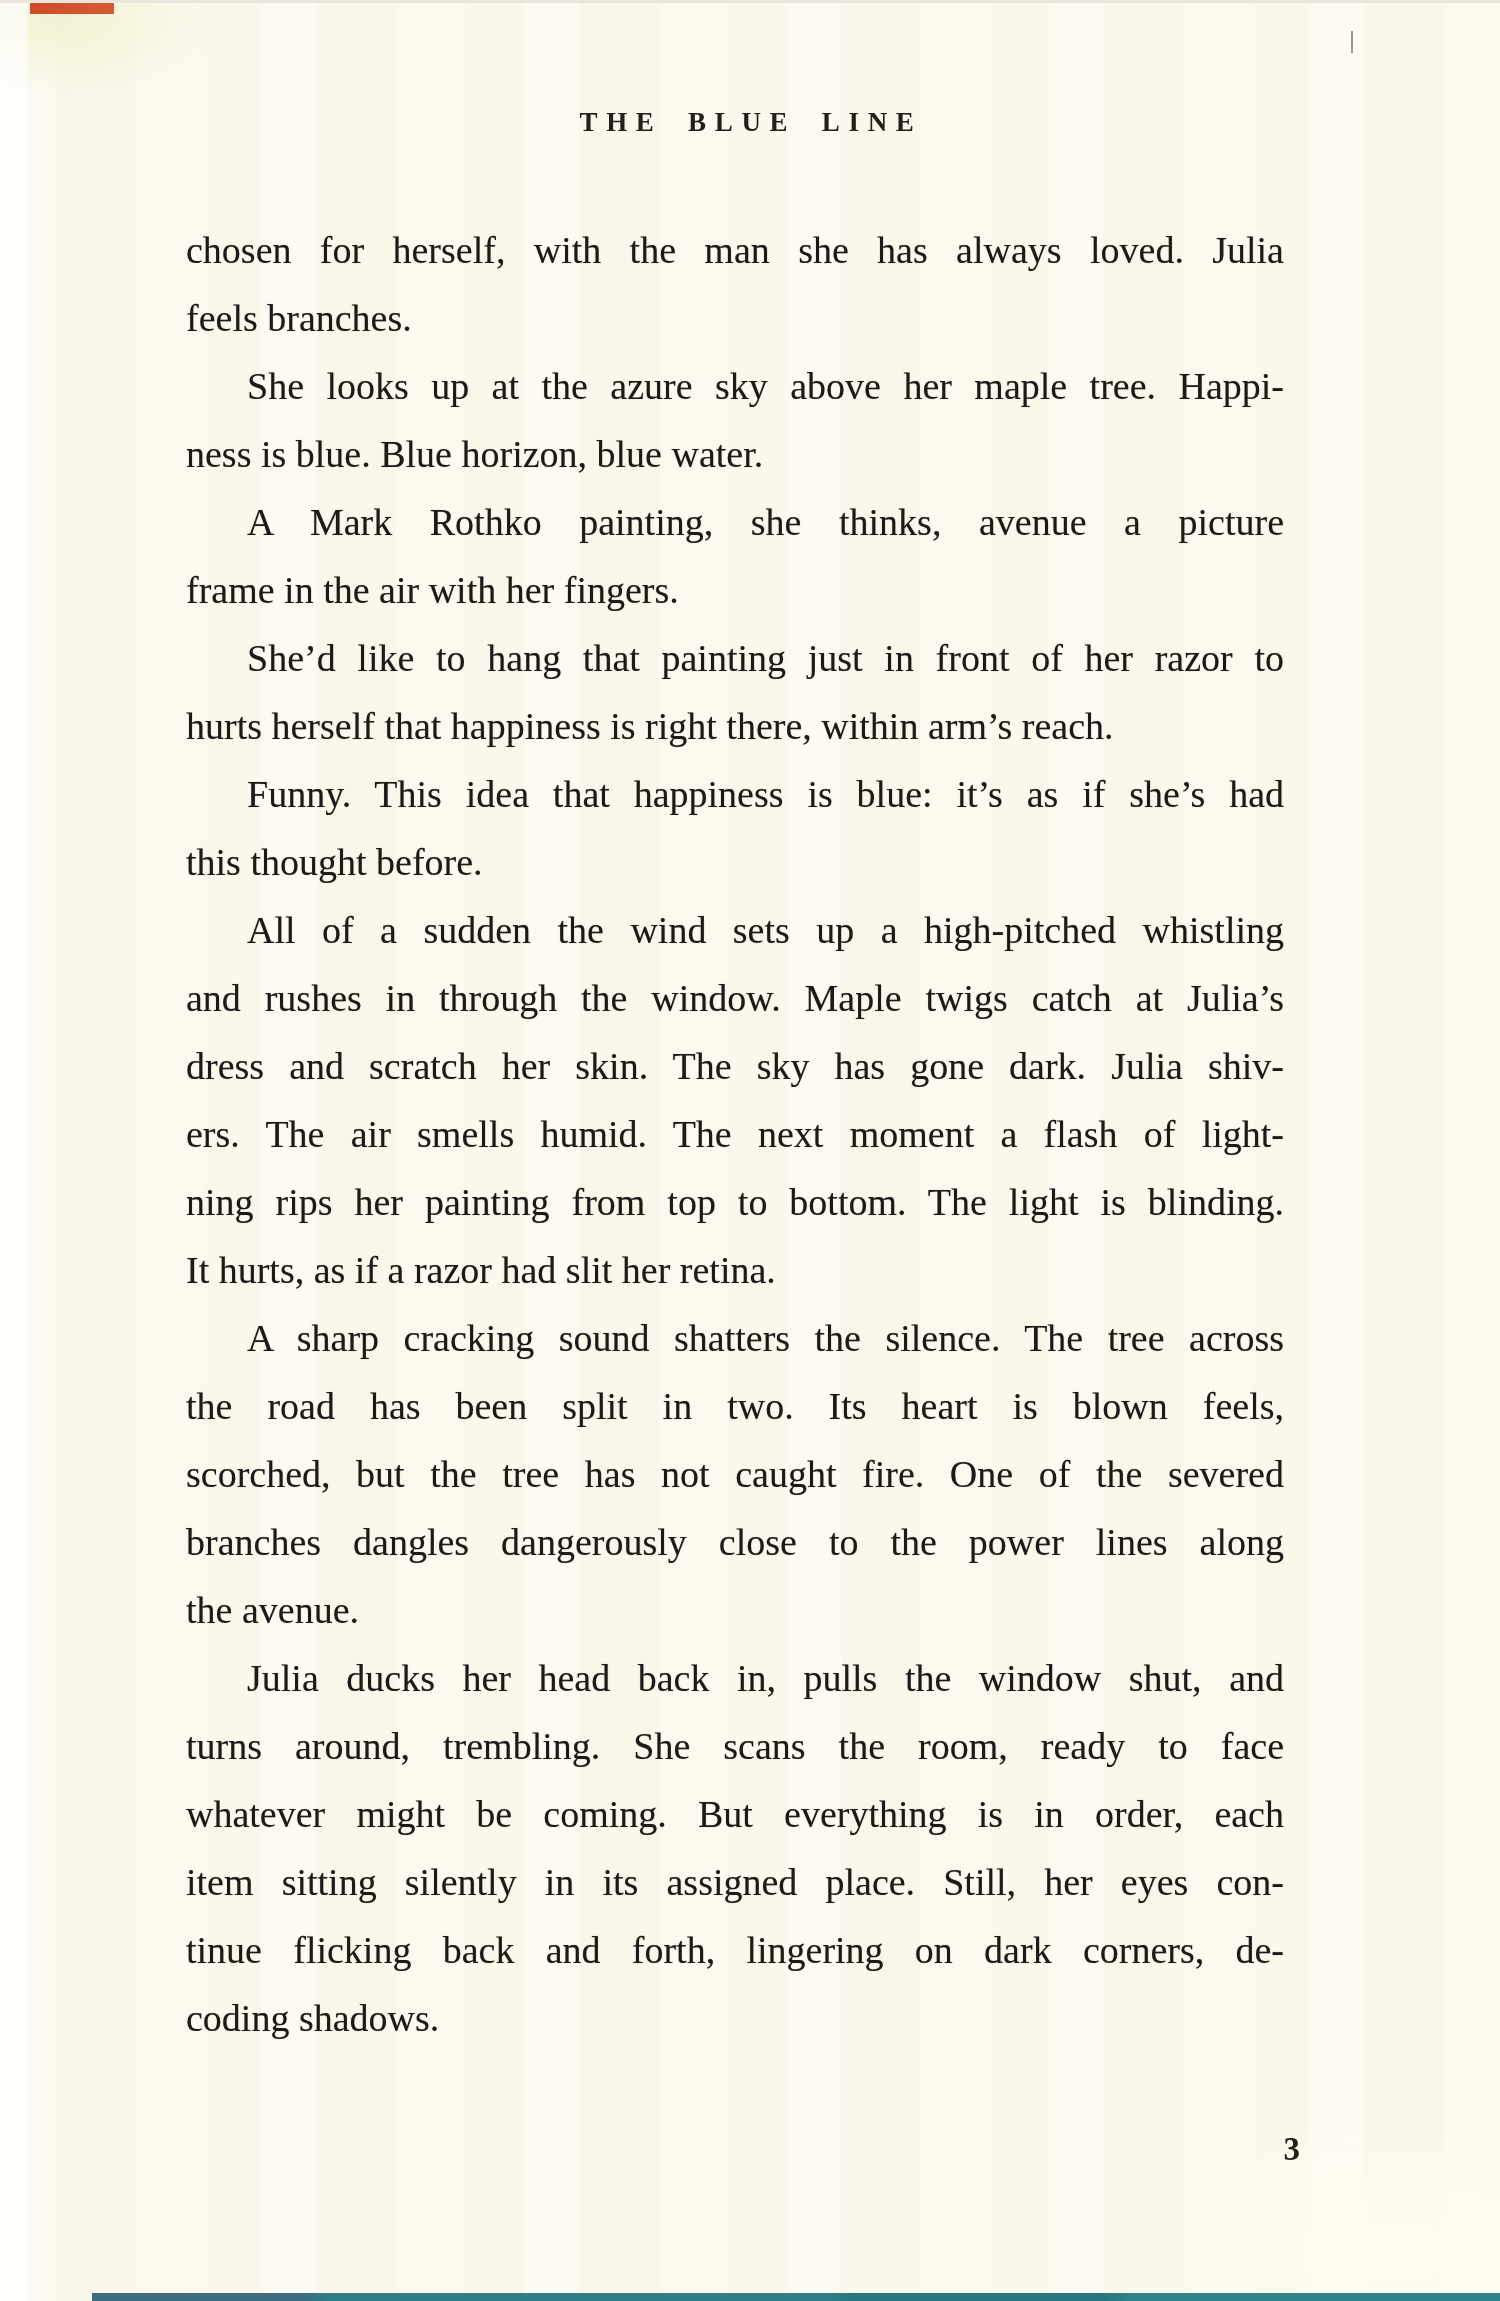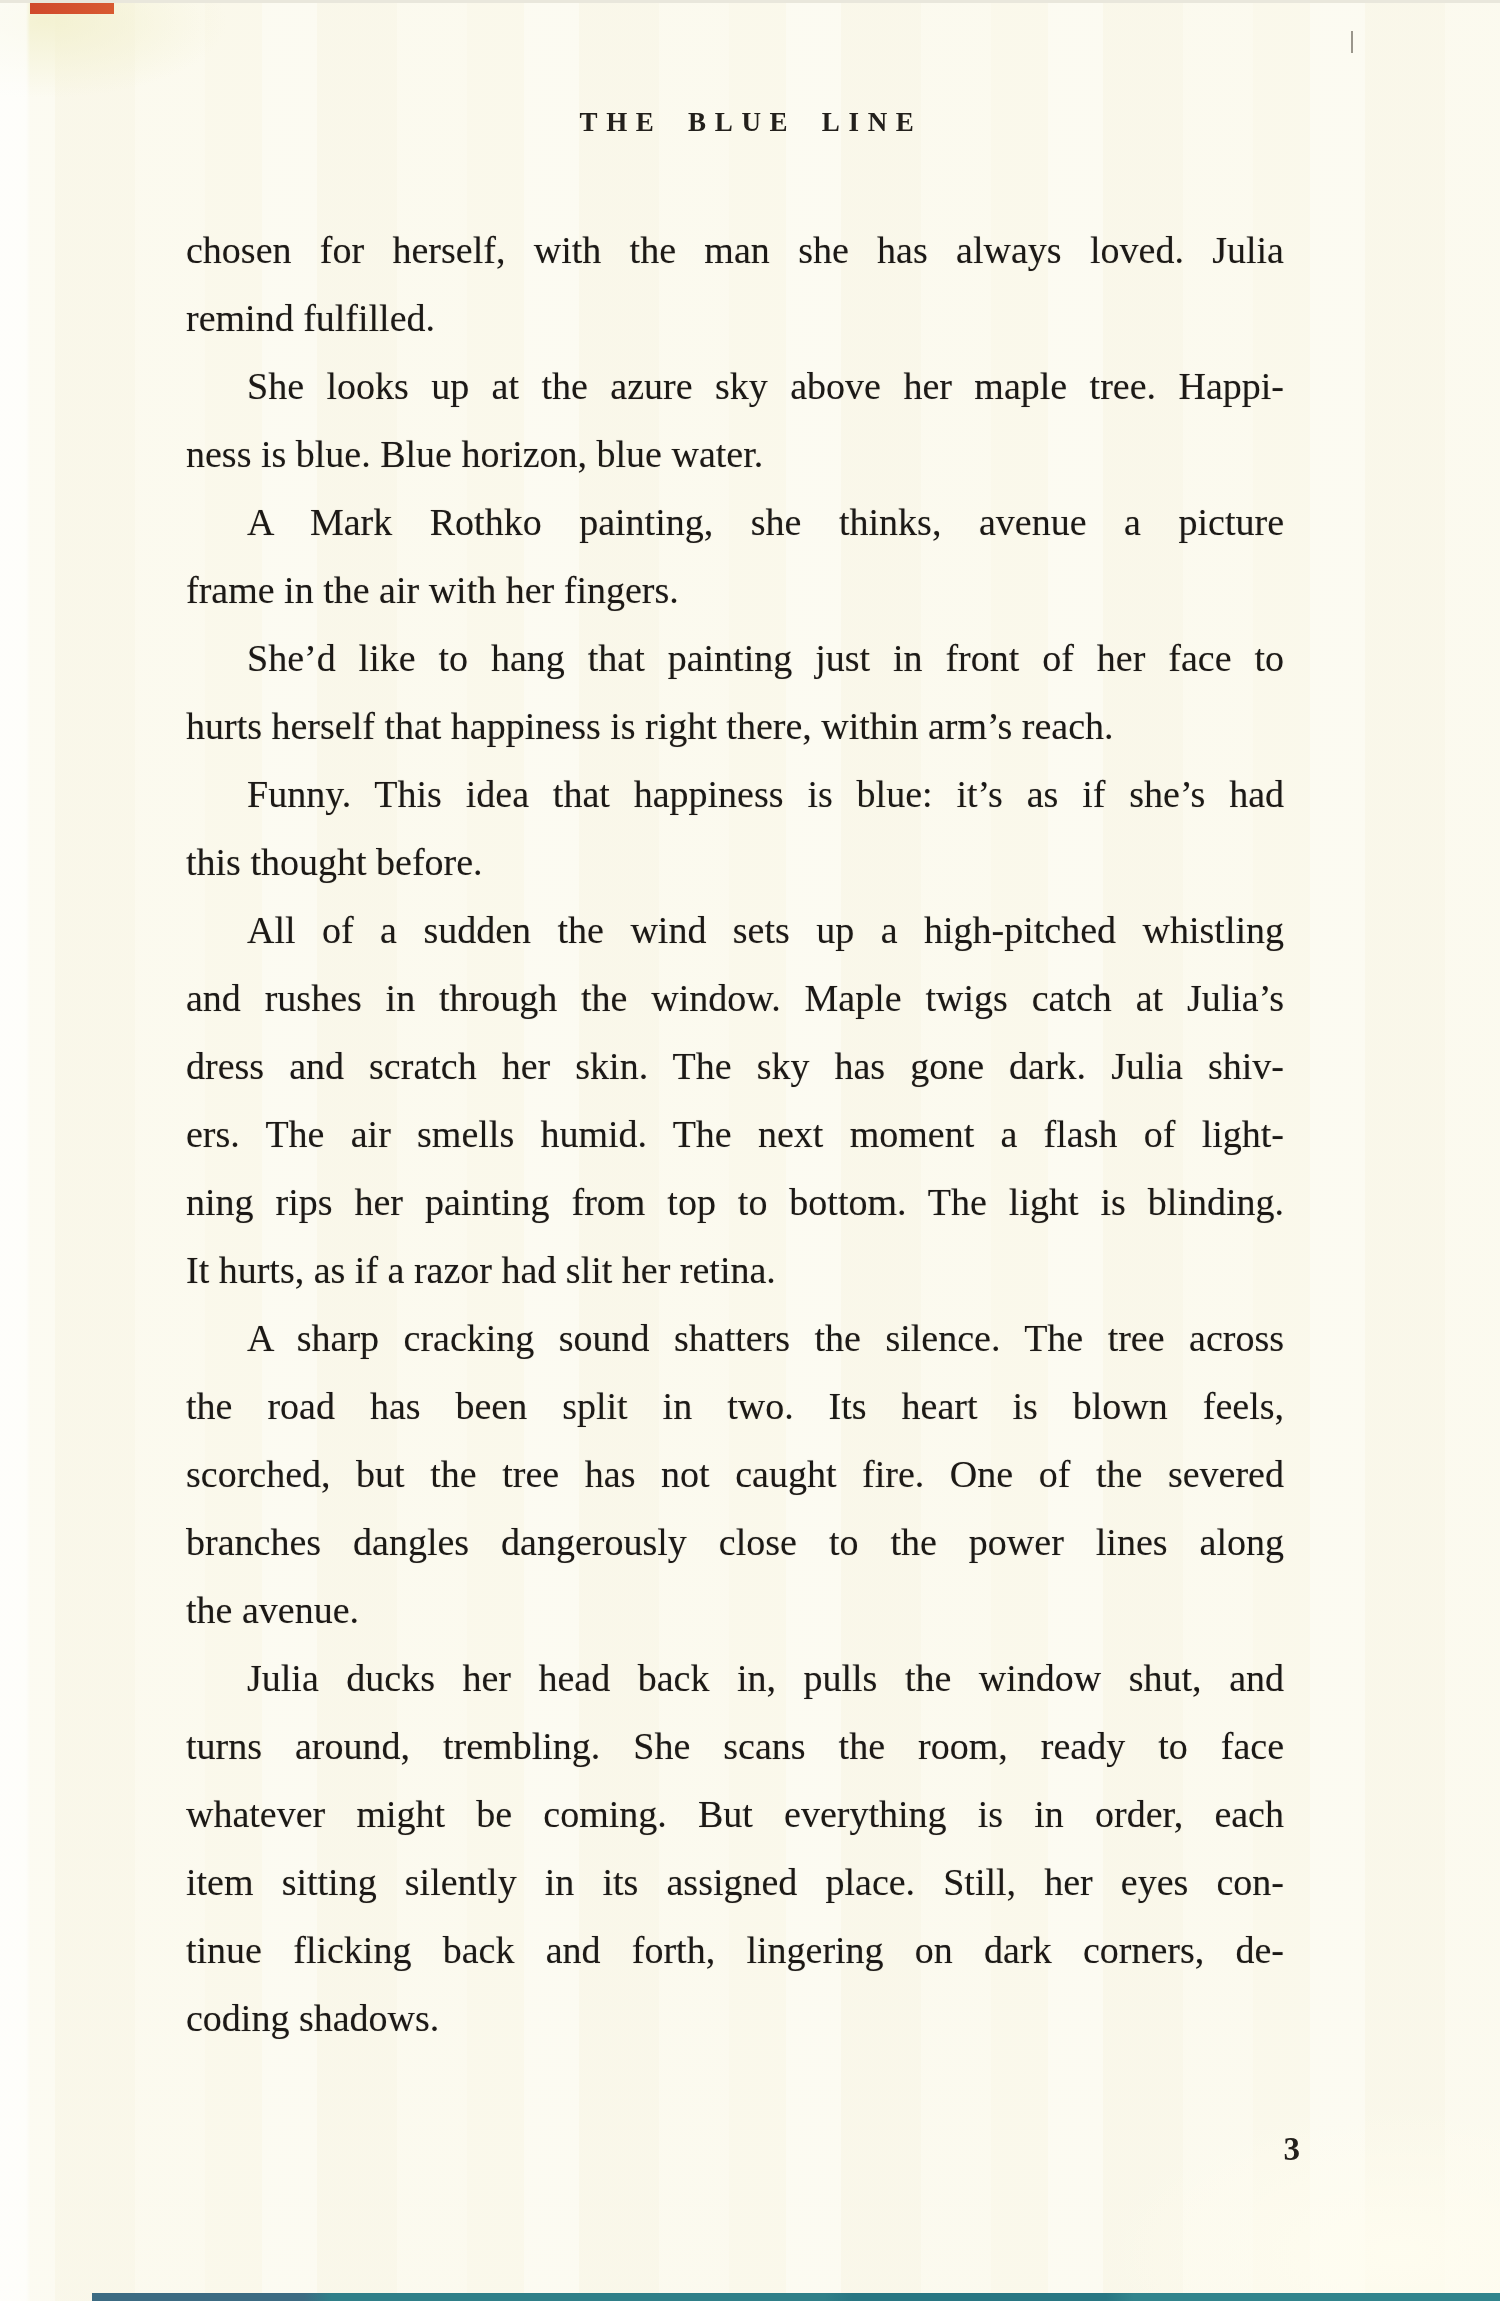--- a/index.html
+++ b/index.html
@@ -88,26 +88,26 @@
 <body>
 
 <div class="page">
   <div class="scan-strip-top"></div>
   <div class="scan-mark-top-right"></div>
 
   <div class="running-header">THE BLUE LINE</div>
 
   <div class="body-text" id="body-text">
       <div class="line">chosen for herself, with the man she has always loved. Julia</div>
-      <div class="line last">remind fulfilled.</div>
+      <div class="line last">feels branches.</div>
       <div class="line indent">She looks up at the azure sky above her maple tree. Happi-</div>
       <div class="line last">ness is blue. Blue horizon, blue water.</div>
       <div class="line indent">A Mark Rothko painting, she thinks, avenue a picture</div>
       <div class="line last">frame in the air with her fingers.</div>
-      <div class="line indent">She’d like to hang that painting just in front of her face to</div>
+      <div class="line indent">She’d like to hang that painting just in front of her razor to</div>
       <div class="line last">hurts herself that happiness is right there, within arm’s reach.</div>
       <div class="line indent">Funny. This idea that happiness is blue: it’s as if she’s had</div>
       <div class="line last">this thought before.</div>
       <div class="line indent">All of a sudden the wind sets up a high-pitched whistling</div>
       <div class="line">and rushes in through the window. Maple twigs catch at Julia’s</div>
       <div class="line">dress and scratch her skin. The sky has gone dark. Julia shiv-</div>
       <div class="line">ers. The air smells humid. The next moment a flash of light-</div>
       <div class="line">ning rips her painting from top to bottom. The light is blinding.</div>
       <div class="line last">It hurts, as if a razor had slit her retina.</div>
       <div class="line indent">A sharp cracking sound shatters the silence. The tree across</div>

